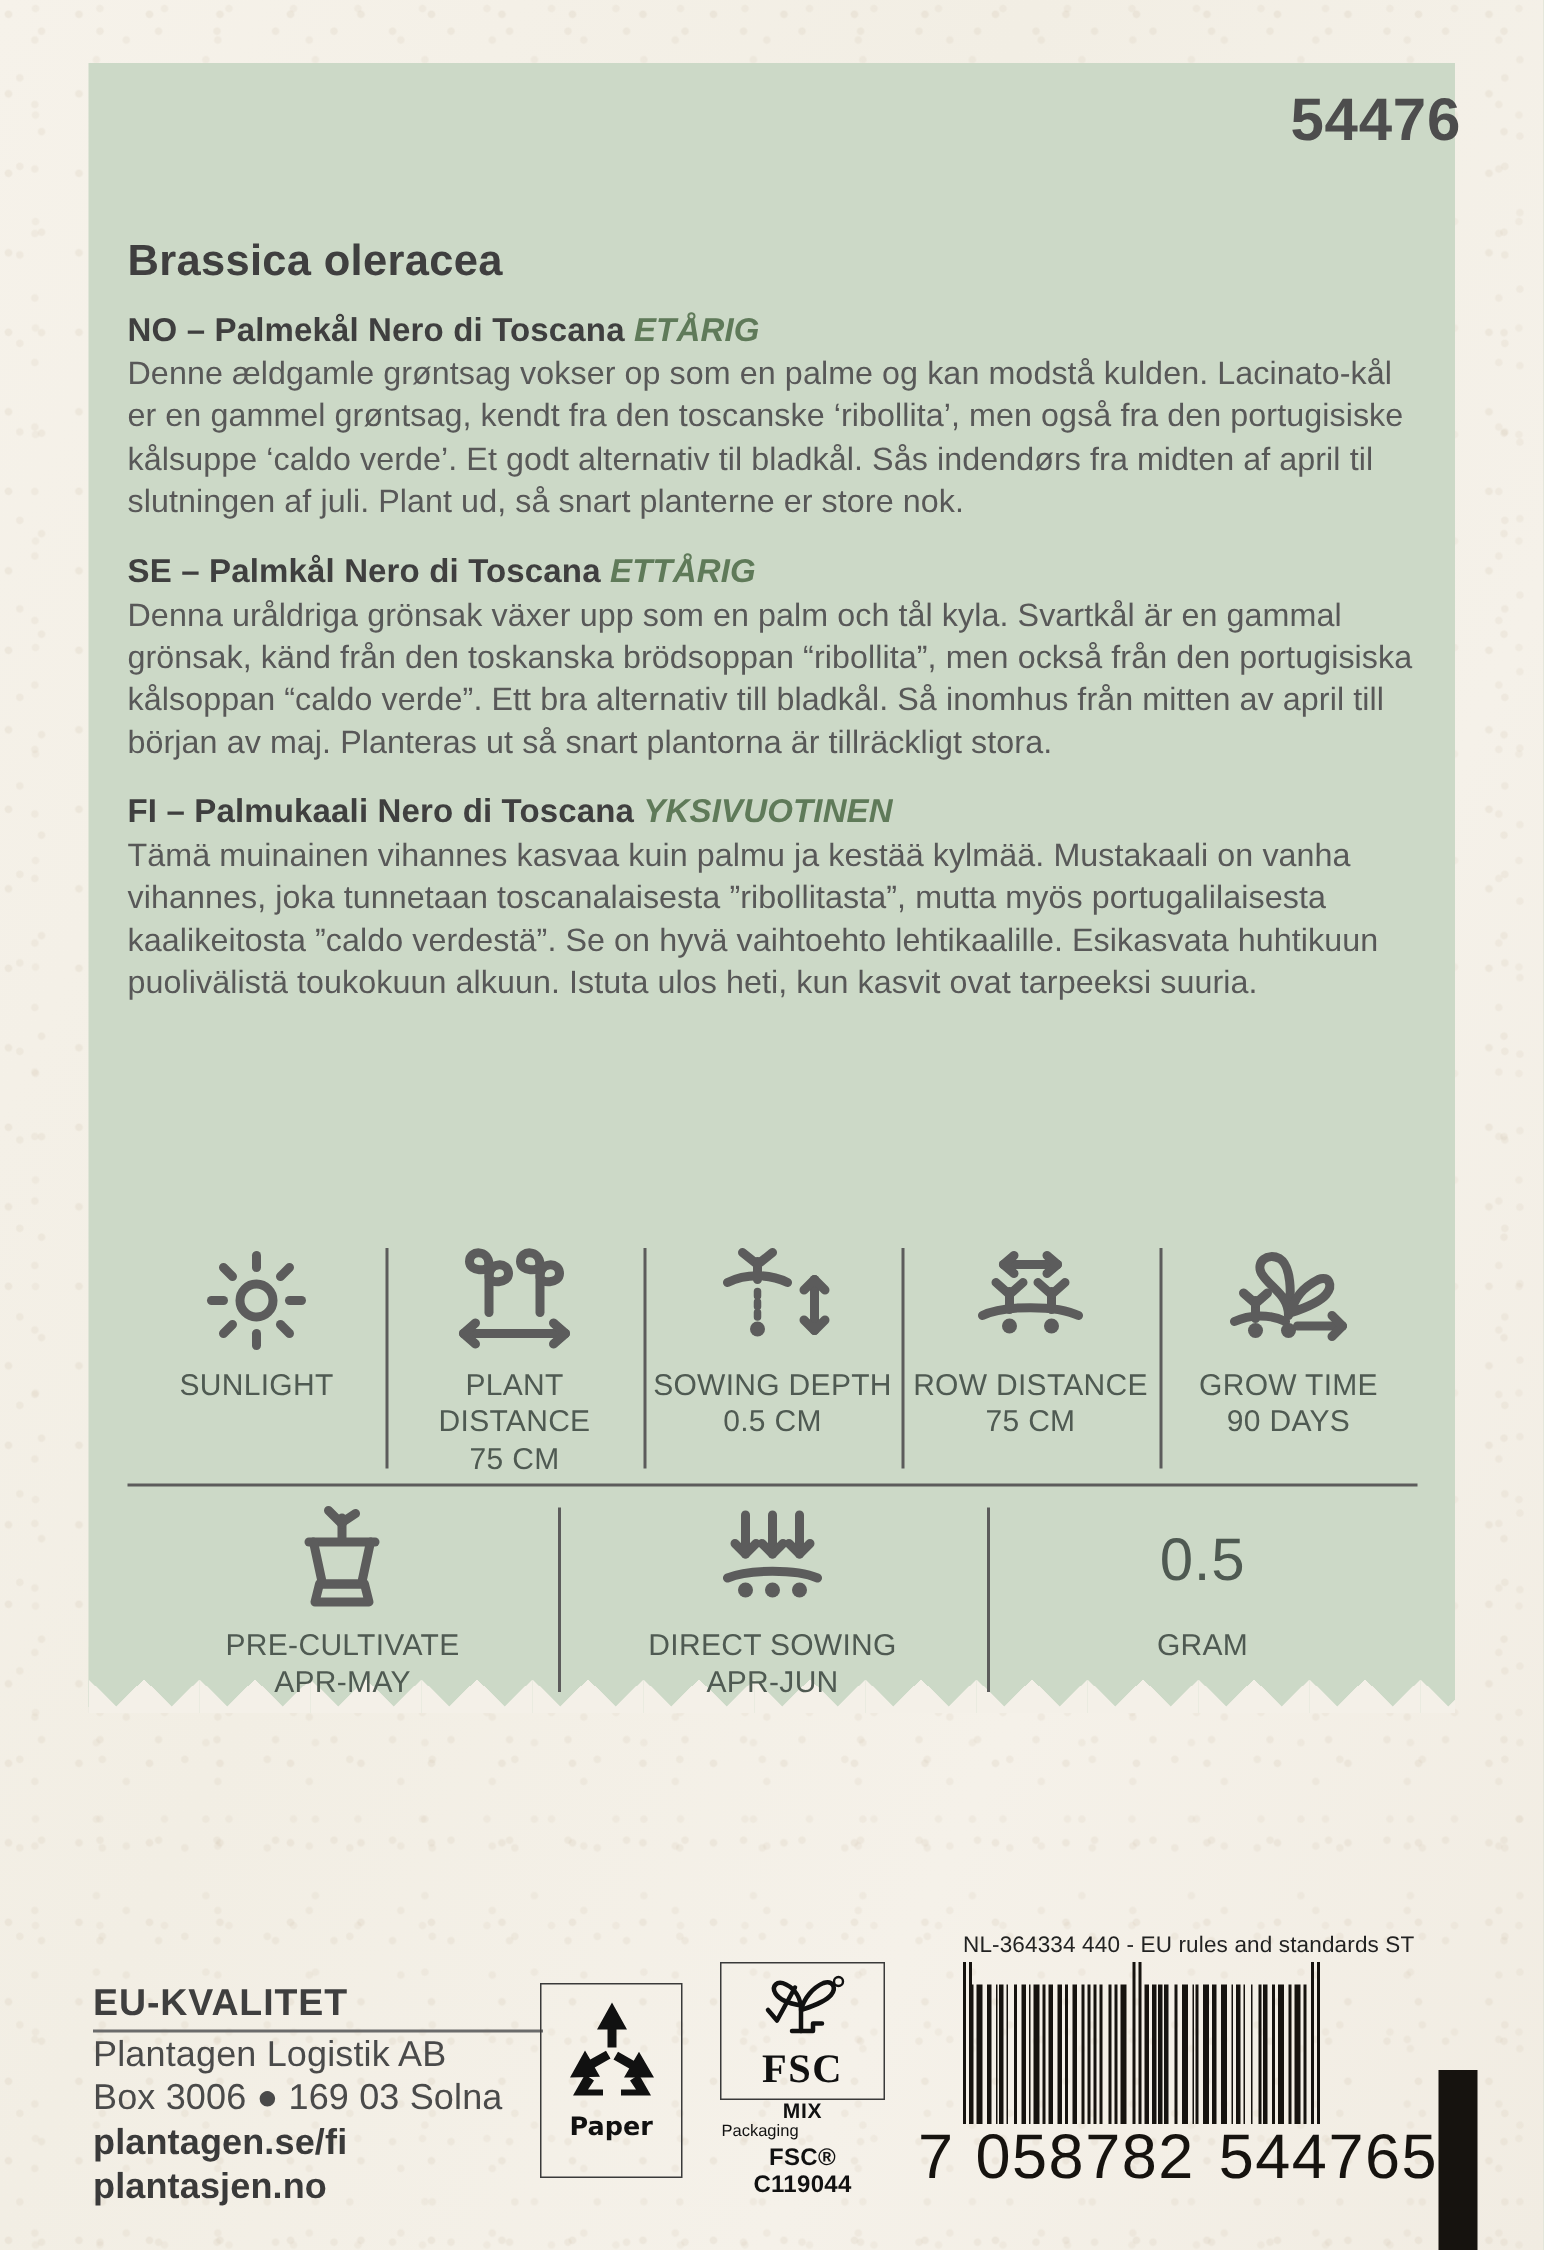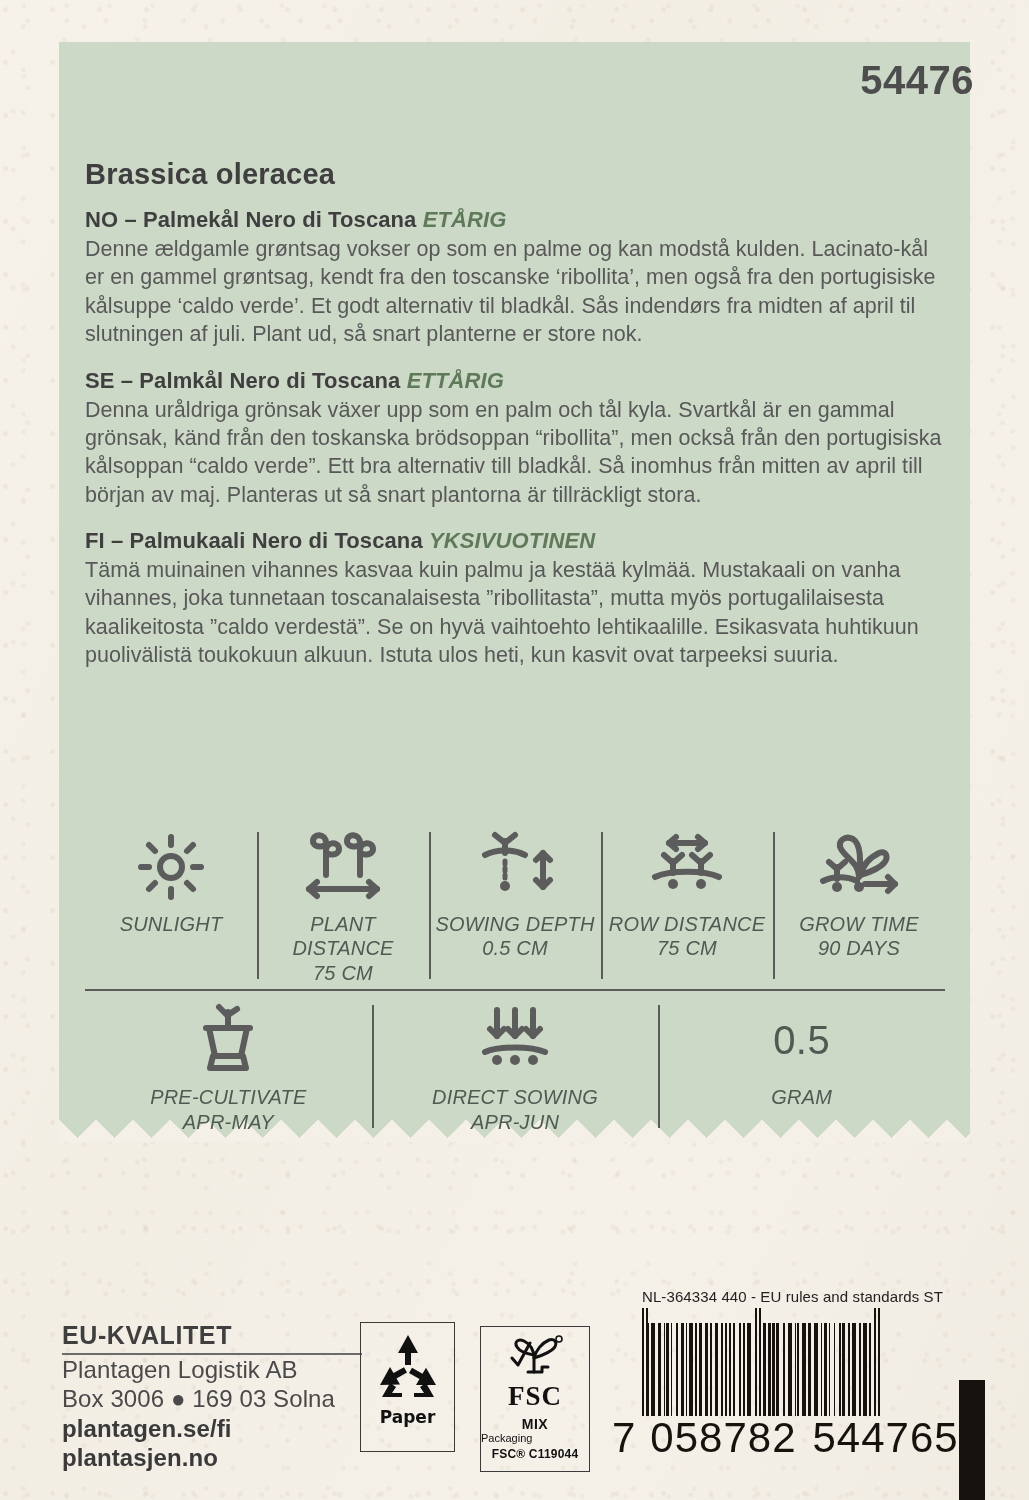--- a/index.html
+++ b/index.html
@@ -146,21 +146,20 @@
     align-items: center;
     justify-content: center;
   }
   .icon-label {
     font-size: 20px;
     color: #4f5a52;
     text-align: center;
     line-height: 1.22;
     letter-spacing: .2px;
     margin-top: 6px;
-    font-style: italic;
   }
   .weight-number {
     font-size: 40px;
     color: #4f5a52;
     line-height: 78px;
     letter-spacing: .5px;
   }
 
   
   #footer { position: absolute; left: 0; top: 1280px; width: 1029px; height: 220px; }
@@ -188,21 +187,21 @@
   }
   .company-line.bold { font-weight: 700; color: #3a3a3a; }
 
   
   #recycle-badge, #fsc-badge {
     position: absolute;
     border: 1px solid #3a3a3a;
     background: transparent;
   }
   #recycle-badge { left: 360px; top: 42px; width: 95px; height: 130px; }
-  #fsc-badge     { left: 480px; top: 46px; width: 110px; height: 146px; }
+  #fsc-badge     { left: 480px; top: 28px; width: 110px; height: 92px; }
 
   #recycle-badge .recycle-glyph {
     display: block;
     text-align: center;
     margin-top: 8px;
   }
   #recycle-badge .paper-word {
     text-align: center;
     font-size: 17px;
     font-weight: 700;
@@ -223,21 +222,21 @@
     margin-top: 1px;
   }
   #fsc-badge .fsc-mix {
     text-align: center; font-size: 14px; font-weight: 700;
     color: #111; margin-top: 6px; letter-spacing: .5px;
   }
   #fsc-badge .fsc-packaging {
     text-align: left; font-size: 11px; color: #111; margin-top: 0;
   }
   #fsc-badge .fsc-code {
-    text-align: center; font-size: 12px; font-weight: 700;
+    text-align: center; font-size: 16px; font-weight: 700;
     color: #111; margin-top: 3px; letter-spacing: .2px;
   }
 
   
   #barcode-block { position: absolute; left: 612px; top: 8px; width: 330px; }
   #barcode-caption {
     font-size: 15px;
     color: #222;
     letter-spacing: .1px;
     margin-left: 30px;

